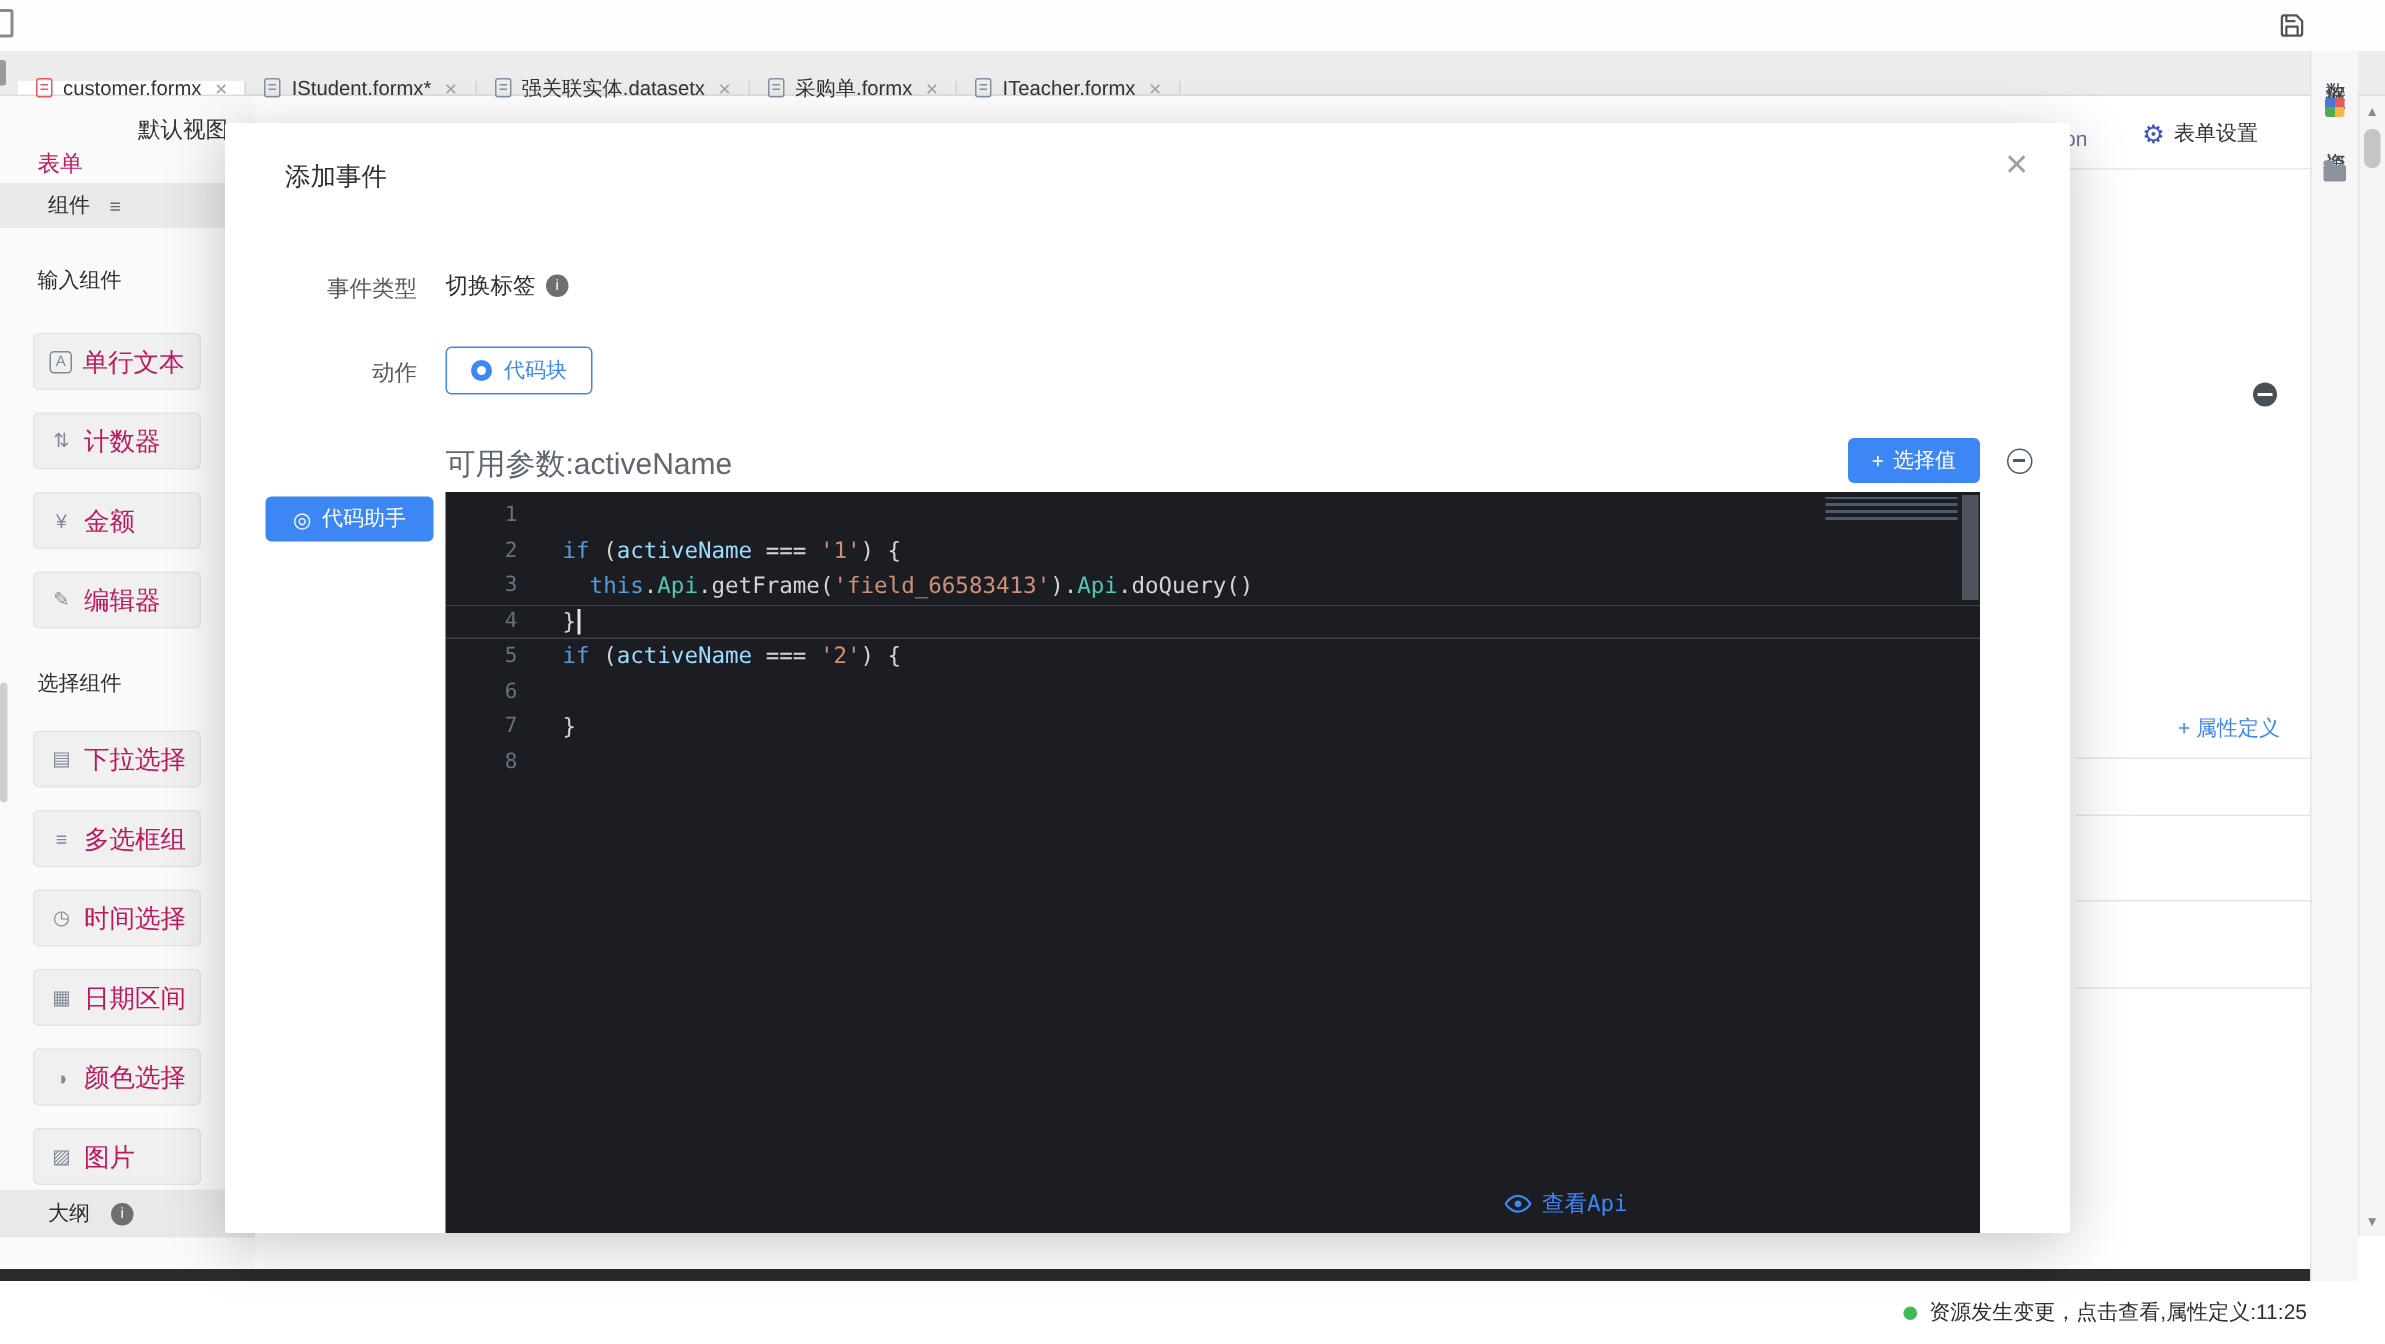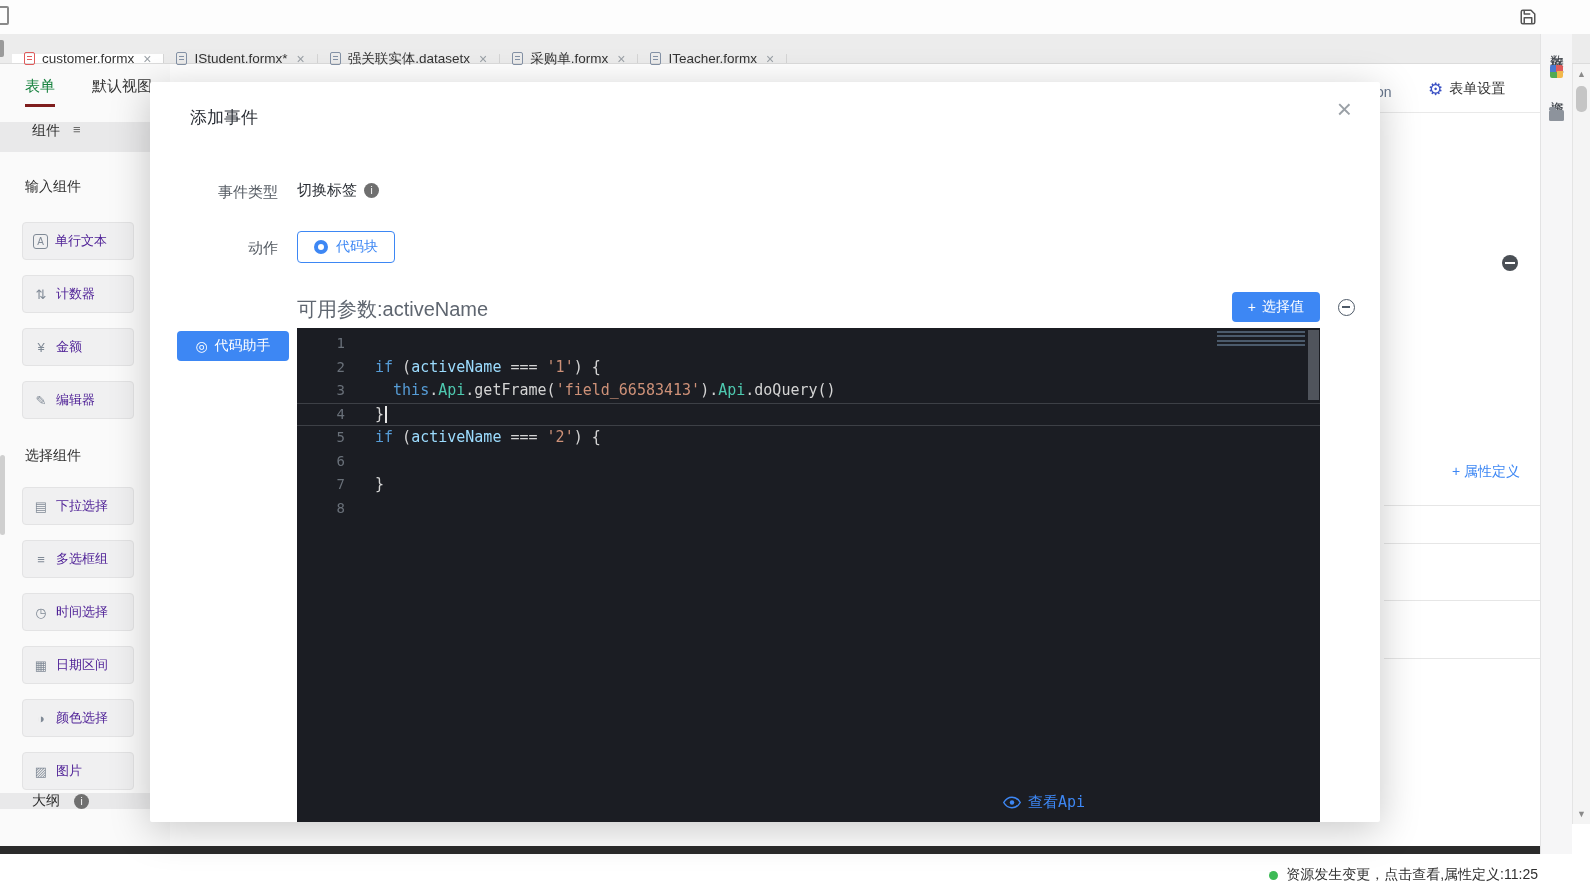--- a/index.html
+++ b/index.html
@@ -25,44 +25,44 @@
   .tab.active{background:#fff;}
   .file-icon{width:11px;height:13px;border:1.5px solid #8492a6;border-radius:2px;margin-right:7px;
     background:linear-gradient(#8492a6,#8492a6) 2px 3px/5px 1px no-repeat,linear-gradient(#8492a6,#8492a6) 2px 6px/5px 1px no-repeat;}
   .file-icon.red{border-color:#e05b5b;background:linear-gradient(#e05b5b,#e05b5b) 2px 3px/5px 1px no-repeat,linear-gradient(#e05b5b,#e05b5b) 2px 6px/5px 1px no-repeat;}
   .tab-close{margin-left:9px;color:#9aa0a6;font-size:14px;line-height:1;}
 
   
   #left-panel{position:absolute;left:0;top:64px;width:170px;height:782px;background:#fafafa;z-index:2;}
   .lp-tabs{position:absolute;left:25px;top:13px;display:flex;gap:37px;}
   .lp-tab{font-size:15px;color:#333;padding-bottom:8px;cursor:pointer;white-space:nowrap;}
-  .lp-tab.active{color:#15803d;border-bottom:3px solid #7f1d1d;}
-  .lp-header{position:absolute;left:0;top:58px;width:100%;height:30px;background:#e9e9ea;display:flex;align-items:flex-start;padding-left:32px;gap:13px;}
+  .lp-tab.active{color:#be185d;border-bottom:3px solid #7f1d1d;margin-top:23px;}
+  .lp-header{position:absolute;left:0;top:58px;width:100%;height:30px;background:#e9e9ea;display:flex;align-items:center;padding-left:32px;gap:13px;}
   .lp-header .hl{font-size:14px;color:#2f2f2f;}
   .lp-header .hi{font-size:13px;color:#6b6b6b;}
   .lp-group-title{position:absolute;left:25px;font-size:14px;color:#2f2f2f;}
   .comp-btn{position:absolute;left:22px;width:112px;height:38px;background:#f0f0f1;border:1px solid #e3e3e4;border-radius:4px;display:flex;align-items:center;padding-left:10px;gap:7px;cursor:pointer;}
   .ci{color:#808a96;font-size:13px;width:16px;text-align:center;flex:none;}
   .ci.boxed{border:1px solid #808a96;border-radius:3px;font-size:10px;width:15px;height:15px;line-height:13px;}
-  .cl{font-size:13px;color:#4c1d95;white-space:nowrap;}
-  .lp-outline{position:absolute;left:0;top:729px;width:100%;height:16px;background:#e9e9ea;display:flex;align-items:center;padding-left:32px;gap:14px;}
+  .cl{font-size:17px;color:#be185d;white-space:nowrap;}
+  .lp-outline{position:absolute;left:0;top:729px;width:100%;height:32px;background:#e9e9ea;display:flex;align-items:center;padding-left:32px;gap:14px;}
   .lp-outline .ol{font-size:14px;color:#2f2f2f;}
   .info-dot{display:inline-block;width:15px;height:15px;border-radius:50%;background:#6f6f6f;color:#fff;font-size:10px;line-height:15px;text-align:center;font-style:normal;}
   .lp-scroll-thumb{position:absolute;left:0;top:391px;width:5px;height:80px;background:#cfcfcf;border-radius:3px;}
 
   
   #canvas{position:absolute;left:170px;top:64px;width:1370px;height:782px;background:#fff;z-index:1;overflow:hidden;}
   .tb-frag{position:absolute;left:1206px;top:20px;font-size:14px;color:#66758c;}
   .form-settings{position:absolute;left:1258px;top:16px;display:flex;align-items:center;gap:6px;cursor:pointer;}
   .gear-glyph{font-size:17px;color:#3b51c4;line-height:1;}
   .form-settings .fs-label{font-size:14px;color:#333;}
   .canvas-divider{position:absolute;left:1210px;top:48px;width:160px;height:1px;background:#e9e9e9;}
   .dark-minus{position:absolute;left:1332px;top:191px;width:16px;height:16px;border-radius:50%;background:#4a4f55;cursor:pointer;}
   .dark-minus::before{content:"";position:absolute;left:3px;top:7px;width:10px;height:2px;background:#fff;}
-  .prop-link{position:absolute;left:1282px;top:399px;font-size:14px;color:var(--accent);white-space:nowrap;cursor:pointer;}
+  .prop-link{position:absolute;left:1282px;top:413px;font-size:14px;color:var(--accent);white-space:nowrap;cursor:pointer;}
   .prop-row-line{position:absolute;left:1214px;width:156px;height:1px;background:#e6e6e6;}
 
   
   #modal{position:absolute;left:150px;top:82px;width:1230px;height:740px;background:#fff;z-index:10;box-shadow:0 8px 40px rgba(0,0,0,.22);border-radius:2px;}
   .m-title{position:absolute;left:40px;top:24px;font-size:17px;font-weight:500;color:#2b2f36;}
   .m-close{position:absolute;right:28px;top:14px;font-size:26px;color:#9aa0a6;line-height:1;cursor:pointer;font-weight:300;}
   .m-label{position:absolute;left:0;width:128px;text-align:right;font-size:15px;color:#555b63;}
   .m-value{position:absolute;left:147px;font-size:15px;color:#2b2f36;display:flex;align-items:center;gap:7px;}
   .radio-card{position:absolute;left:147px;top:149px;height:32px;border:1px solid var(--accent);border-radius:4px;display:flex;align-items:center;padding:0 16px;gap:8px;cursor:pointer;}
   .radio-dot{width:14px;height:14px;border-radius:50%;border:4.5px solid var(--accent);background:#fff;}

